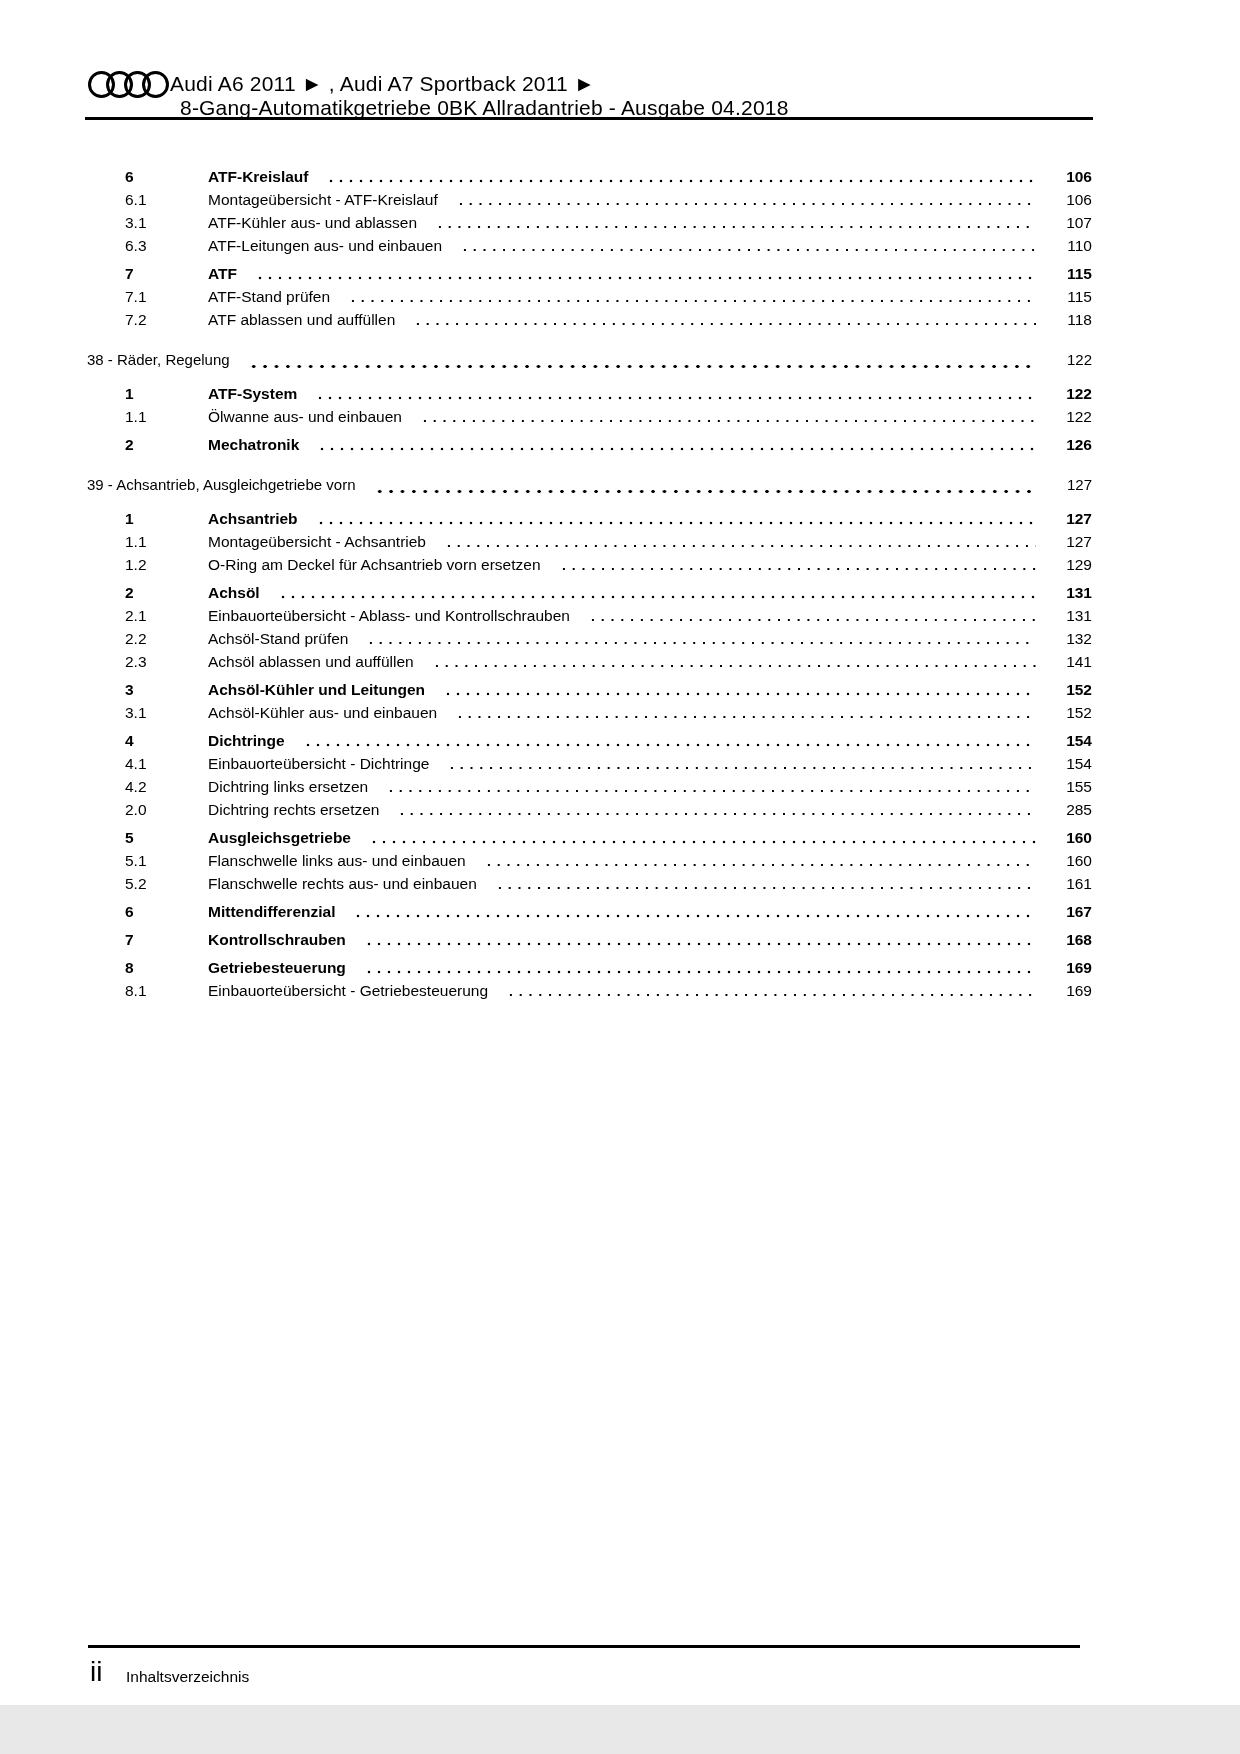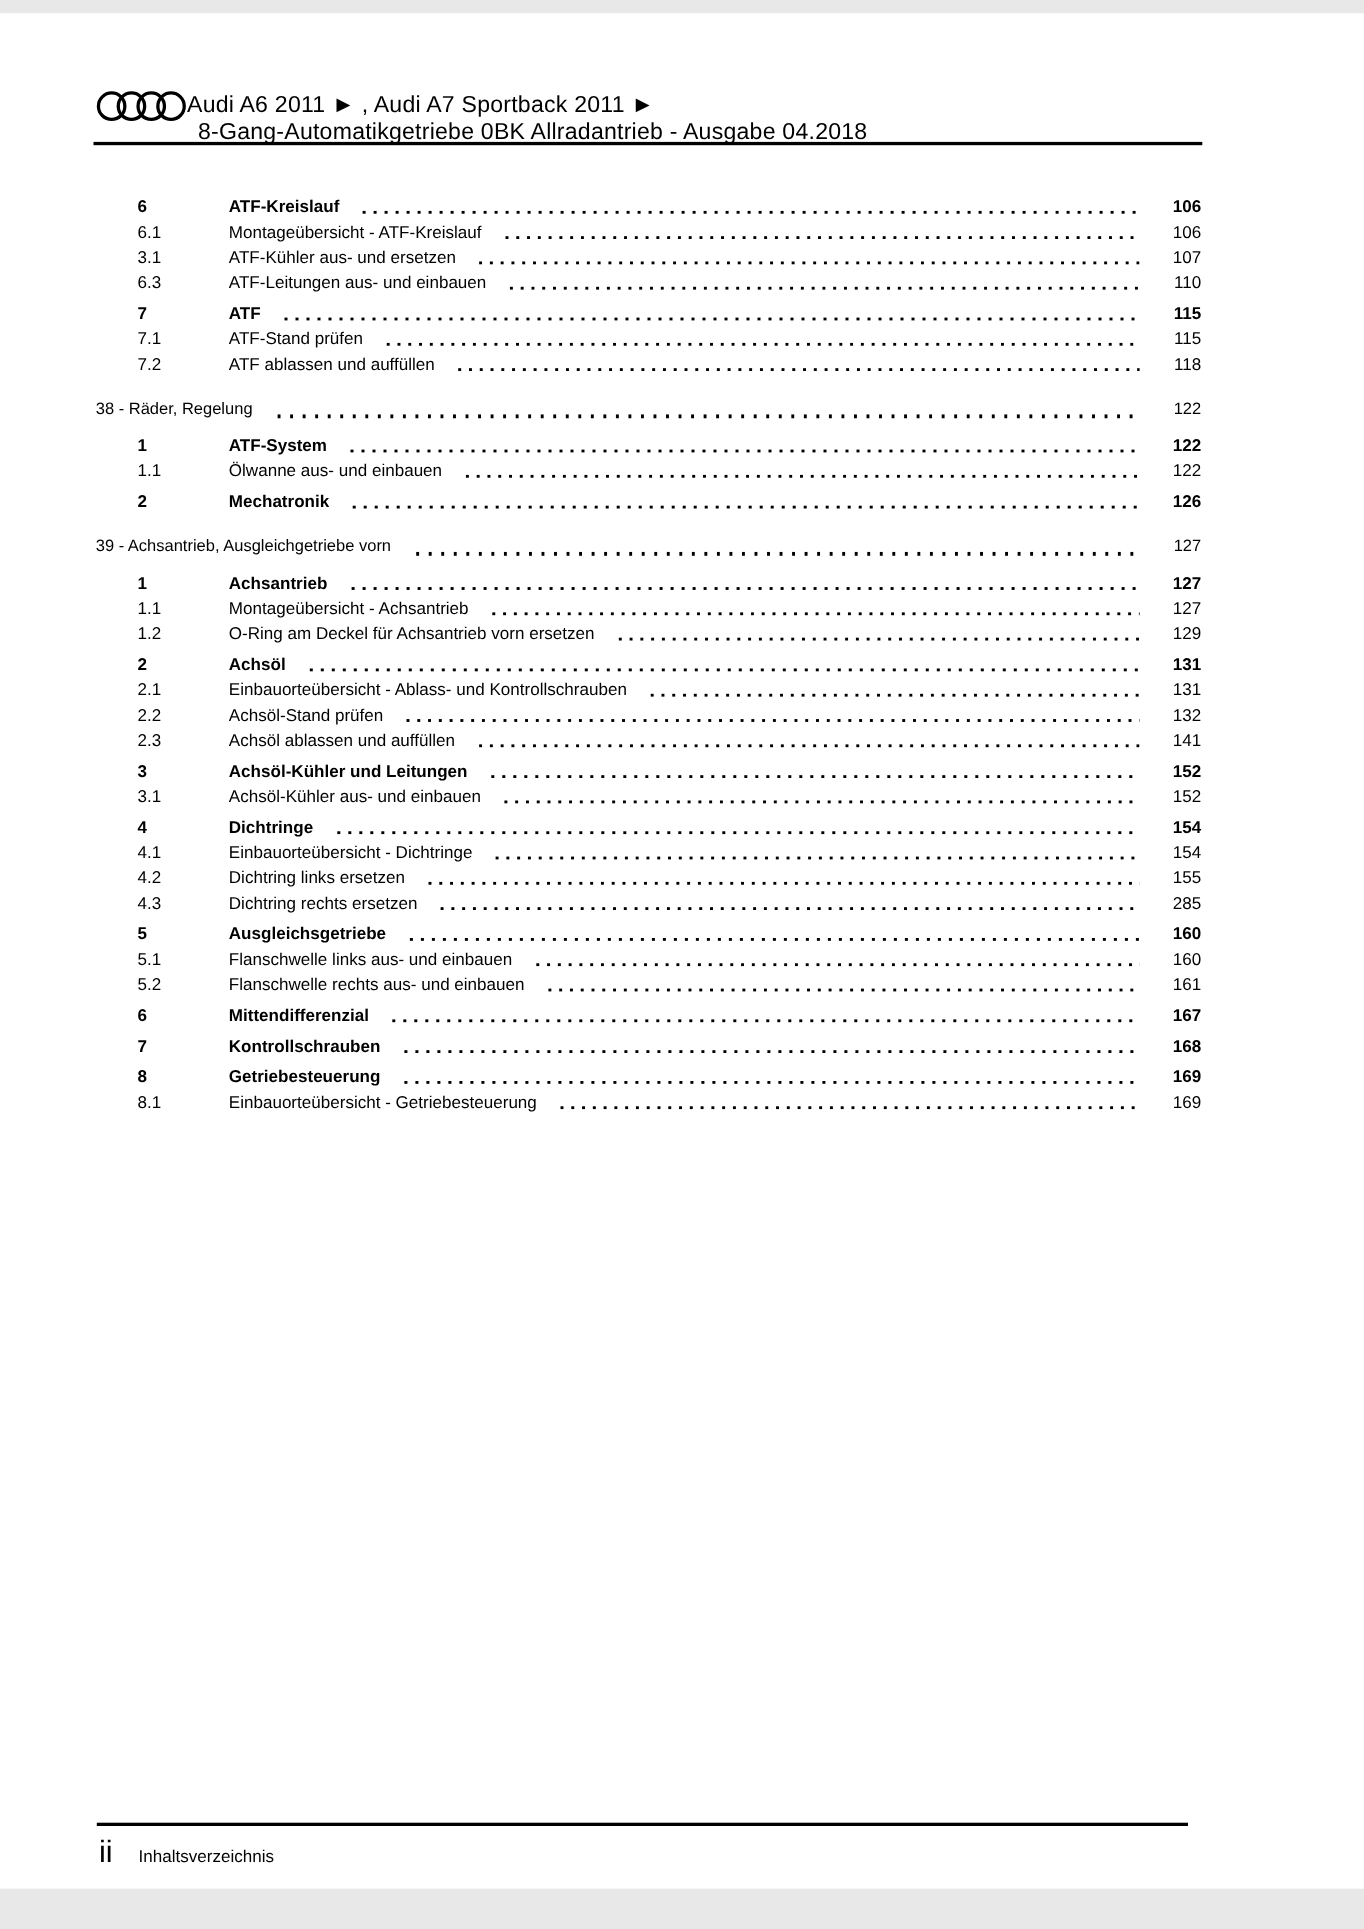--- a/index.html
+++ b/index.html
@@ -4,21 +4,21 @@
 <style>
   * { margin: 0; padding: 0; box-sizing: border-box; }
   html, body { background: #e8e8e8; }
   body { font-family: "Liberation Sans", "DejaVu Sans", sans-serif; color: #000; }
 
   .sheet {
     position: relative;
     width: 1240px;
     height: 1705px;
     background: #fff;
-    margin: 12px auto;
+    margin: 0 auto;
     overflow: hidden;
   }
 
   
   .logo {
     position: absolute;
     left: 88px;
     top: 71px;
     height: 27px;
     white-space: nowrap;
@@ -162,21 +162,21 @@
       <span class="pno">106</span>
     </div>
       <div class="row sub">
       <span class="num">6.1</span>
       <span class="title">Montageübersicht - ATF-Kreislauf</span>
       <span class="leader"></span>
       <span class="pno">106</span>
     </div>
       <div class="row sub">
       <span class="num">3.1</span>
-      <span class="title">ATF-Kühler aus- und ersetzen</span>
+      <span class="title">ATF-Kühler aus- und ablassen</span>
       <span class="leader"></span>
       <span class="pno">107</span>
     </div>
       <div class="row sub">
       <span class="num">6.3</span>
       <span class="title">ATF-Leitungen aus- und einbauen</span>
       <span class="leader"></span>
       <span class="pno">110</span>
     </div>
       <div class="row section">
@@ -293,21 +293,21 @@
       <span class="leader"></span>
       <span class="pno">154</span>
     </div>
       <div class="row sub">
       <span class="num">4.2</span>
       <span class="title">Dichtring links ersetzen</span>
       <span class="leader"></span>
       <span class="pno">155</span>
     </div>
       <div class="row sub">
-      <span class="num">4.3</span>
+      <span class="num">2.0</span>
       <span class="title">Dichtring rechts ersetzen</span>
       <span class="leader"></span>
       <span class="pno">285</span>
     </div>
       <div class="row section">
       <span class="num">5</span>
       <span class="title">Ausgleichsgetriebe</span>
       <span class="leader"></span>
       <span class="pno">160</span>
     </div>

